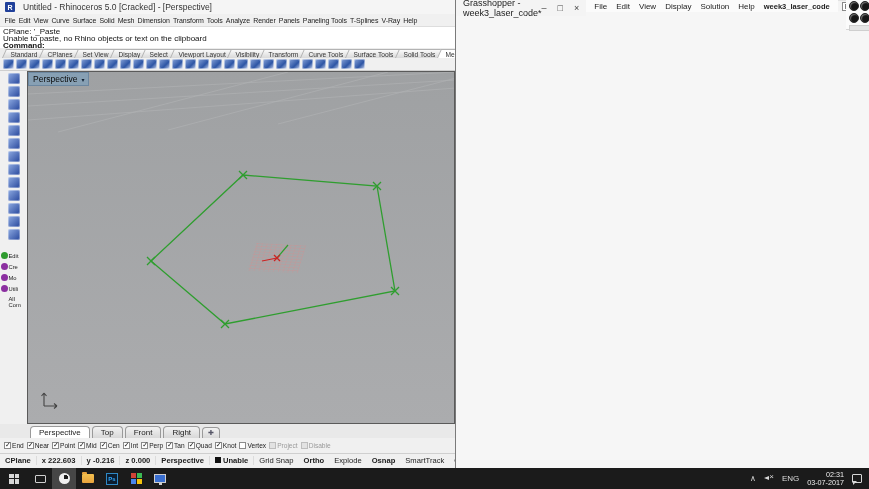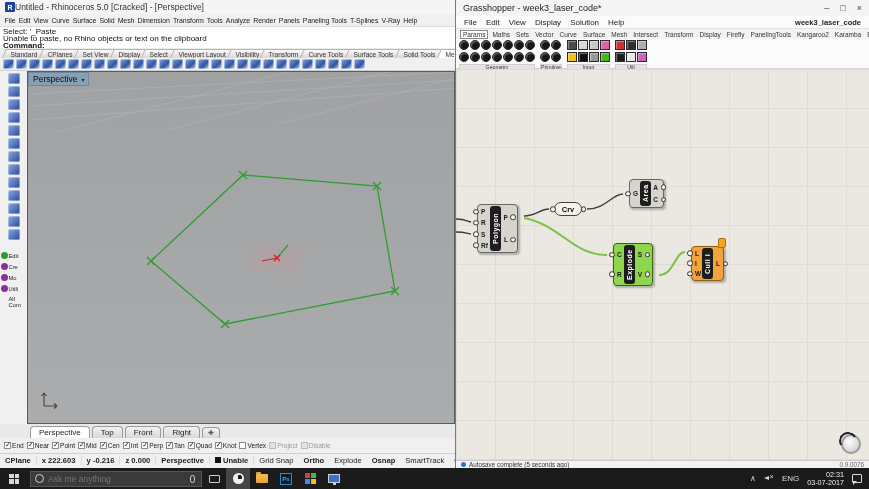--- a/index.html
+++ b/index.html
@@ -1,21 +1,21 @@
 <!DOCTYPE html>
 <html><head>
 <meta charset="utf-8">
 <style>
   *{box-sizing:border-box;margin:0;padding:0;}
   body{width:869px;height:489px;font-family:"Liberation Sans",sans-serif;background:#000;overflow:hidden;}
   .screen{position:relative;width:869px;height:489px;background:#111;overflow:hidden;}
 
   
   .rh{position:absolute;left:0;top:0;width:455px;height:468px;background:#f0f0f0;}
-  .rh-title{height:14px;display:flex;align-items:center;gap:0;padding:0 5px;font-size:8.5px;color:#333;background:#f5f5f5;}
+  .rh-title{height:14px;display:flex;align-items:center;gap:8px;padding:0 5px;font-size:8.5px;color:#333;background:#f5f5f5;}
   .rh-logo{width:10px;height:10px;background:#20409a;color:#fff;font-size:7px;font-weight:bold;display:flex;align-items:center;justify-content:center;border-radius:1px;}
   .rh-menu{display:flex;height:12px;align-items:center;font-size:7px;letter-spacing:-.1px;color:#222;padding:0 3px;overflow:hidden;white-space:nowrap;}
   .rh-menu span{padding:0 1.6px;}
   .rh-cmd{background:#fff;border-top:1px solid #ddd;height:22px;padding:1px 3px;font-size:8px;line-height:7px;color:#111;}
   .rh-cmd .prompt{font-weight:bold;}
   .rh-tabs{display:flex;height:10px;padding-left:4px;font-size:6.6px;color:#333;background:#ececec;align-items:flex-end;overflow:hidden;white-space:nowrap;}
   .rh-tab{padding:0 6px;transform:skewX(-24deg);background:linear-gradient(#fafafa,#d9d9d9);border:1px solid #b3b3b3;border-bottom:none;margin-right:-4px;height:9px;display:flex;align-items:center;}
   .rh-tab span{transform:skewX(24deg);}
   .rh-tab.active{background:#fff;z-index:2;}
   .rh-icons{display:flex;gap:2px;padding:1px 3px;height:13px;background:#f0f0f0;border-bottom:1px solid #cfcfcf;}
@@ -40,21 +40,21 @@
   .os.disabled{color:#9a9a9a;}
   .os.disabled .cb{background:#e2e2e2;border-color:#bdbdbd;}
   .rh-status{height:13px;display:flex;align-items:center;font-size:7.6px;color:#222;background:#f0f0f0;border-top:1px solid #cfcfcf;overflow:hidden;white-space:nowrap;}
   .seg{padding:0 5px;border-right:1px solid #dcdcdc;font-weight:bold;}
   .chip{width:6px;height:6px;background:#111;display:inline-block;margin-right:2px;}
   .togs{margin-left:auto;display:flex;}
   .tog{padding:0 5px;}
   .tog.bold{font-weight:bold;}
 
   
-  .gh{position:absolute;left:455px;top:0;width:414px;height:468px;background:#f6f6f6;border-left:1px solid #7a7a7a;display:flex;flex-direction:column;}
+  .gh{position:absolute;left:455px;top:0;width:414px;height:468px;background:#f6f6f6;border-left:1px solid #7a7a7a;display:flex;flex-direction:row;}
   .gh-title{height:16px;display:flex;align-items:center;padding:0 7px;font-size:9px;color:#222;background:#f4f4f4;}
   .gh-ctrl{margin-left:auto;display:flex;gap:11px;font-size:9px;color:#444;}
   .gh-menu{height:12px;display:flex;align-items:center;gap:9px;padding:0 8px;font-size:8px;color:#222;background:#fbfbfb;}
   .gh-doc{margin-left:auto;font-weight:bold;font-size:7.5px;color:#222;}
   .gh-tabs{height:11px;display:flex;align-items:center;gap:2px;padding:0 4px;font-size:6.5px;color:#333;background:#f3f3f3;border-top:1px solid #e2e2e2;overflow:hidden;white-space:nowrap;}
   .gh-tab{padding:0 2px;}
   .gh-tab.active{border:1px solid #8a8a8a;background:#fff;}
   .gh-ribbon{height:30px;display:flex;gap:5px;padding:1px 3px;background:#fbfbfb;border-bottom:1px solid #d5d5d5;align-items:flex-start;}
   .grp{display:flex;flex-direction:column;}
   .grp-icons{display:grid;grid-auto-flow:column;grid-template-rows:repeat(2,11px);gap:1px;}
@@ -159,21 +159,21 @@
         <span>Tools</span>
         <span>Analyze</span>
         <span>Render</span>
         <span>Panels</span>
         <span>Paneling Tools</span>
         <span>T-Splines</span>
         <span>V-Ray</span>
         <span>Help</span>
       </div>
     <div class="rh-cmd">
-      <div>Select: '_Paste</div>
+      <div>CPlane: '_Paste</div>
       <div>Unable to paste, no Rhino objects or text on the clipboard</div>
       <div class="prompt">Command:</div>
     </div>
     <div class="rh-tabs">
 
     <div class="rh-tab">
           <span>Standard</span>
         </div>
         <div class="rh-tab">
           <span>CPlanes</span>
@@ -641,25 +641,20 @@
 
   <div class="taskbar">
     <div class="tb-start">
       <span class="winlogo">
           <i></i>
           <i></i>
           <i></i>
           <i></i>
         </span>
     </div>
-    <div class="tb-search">
-      <span class="cortana"></span>
-      <input placeholder="Ask me anything" style="">
-      <span class="mic"></span>
-    </div>
     <div class="tb-btn">
         <span class="tview"></span>
       </div>
     <div class="tb-btn active">
         <span class="rhino-glyph"></span>
       </div>
     <div class="tb-btn">
         <span class="folder-ic"></span>
       </div>
     <div class="tb-btn">

